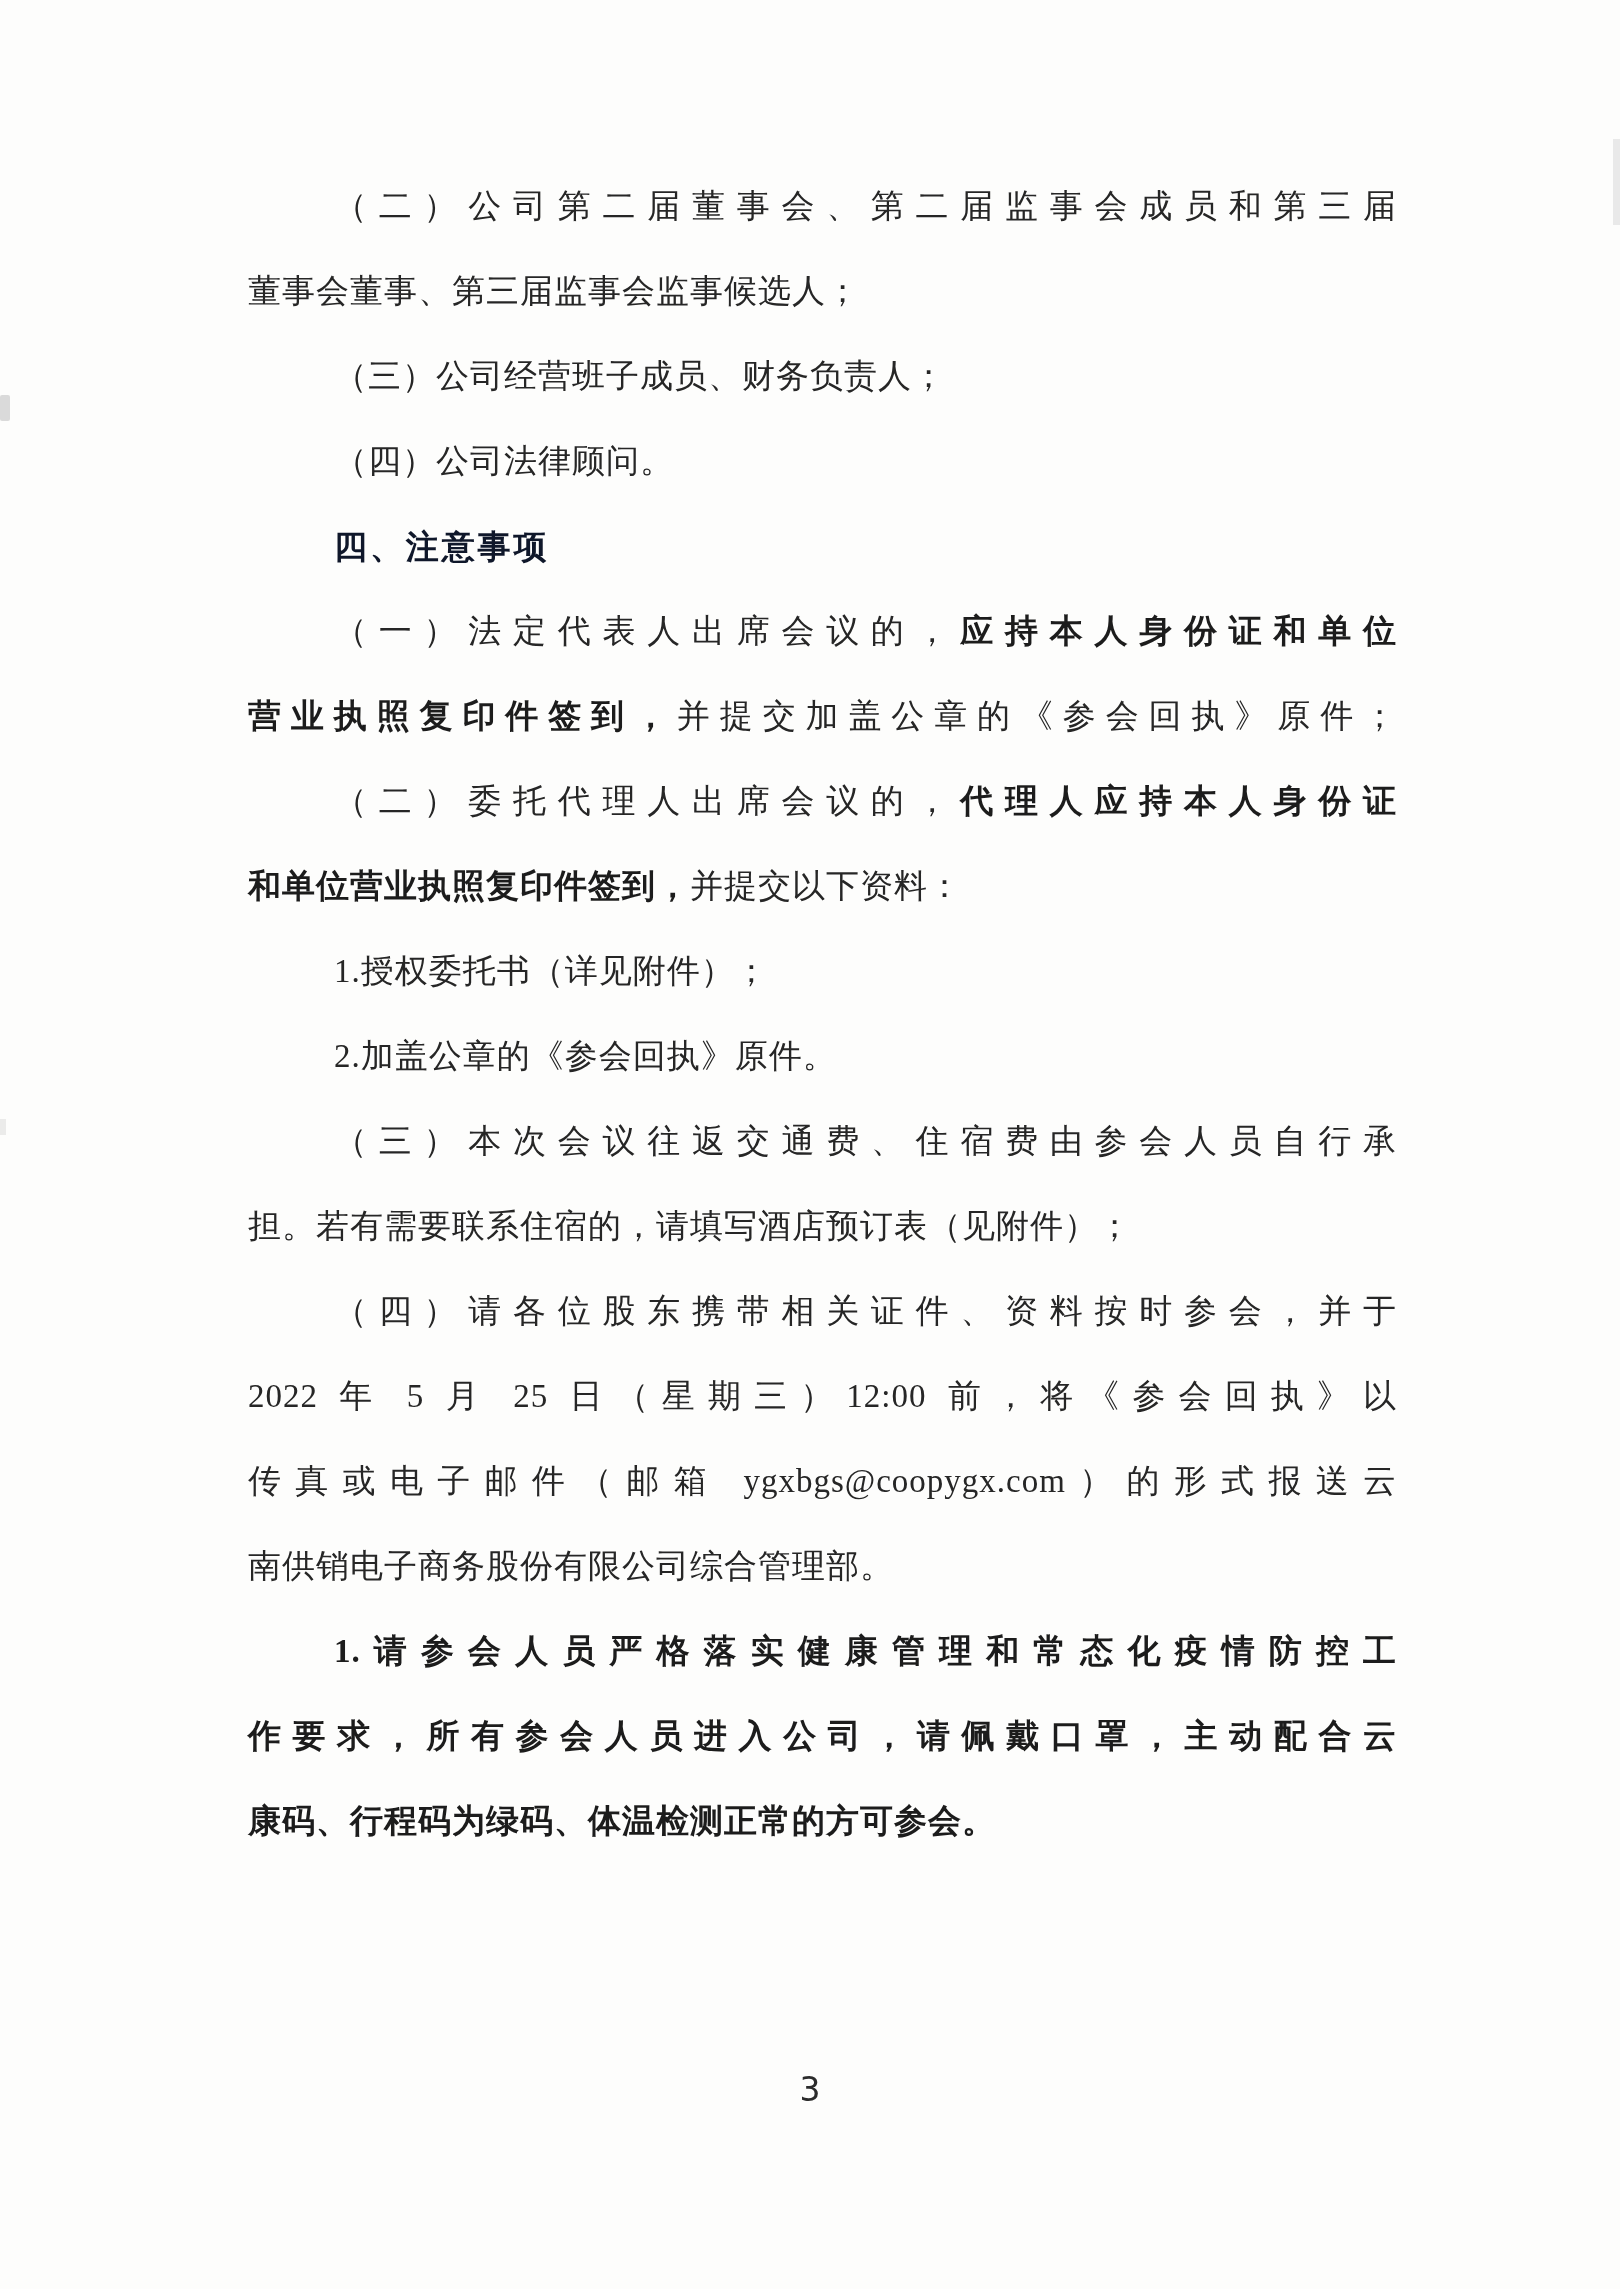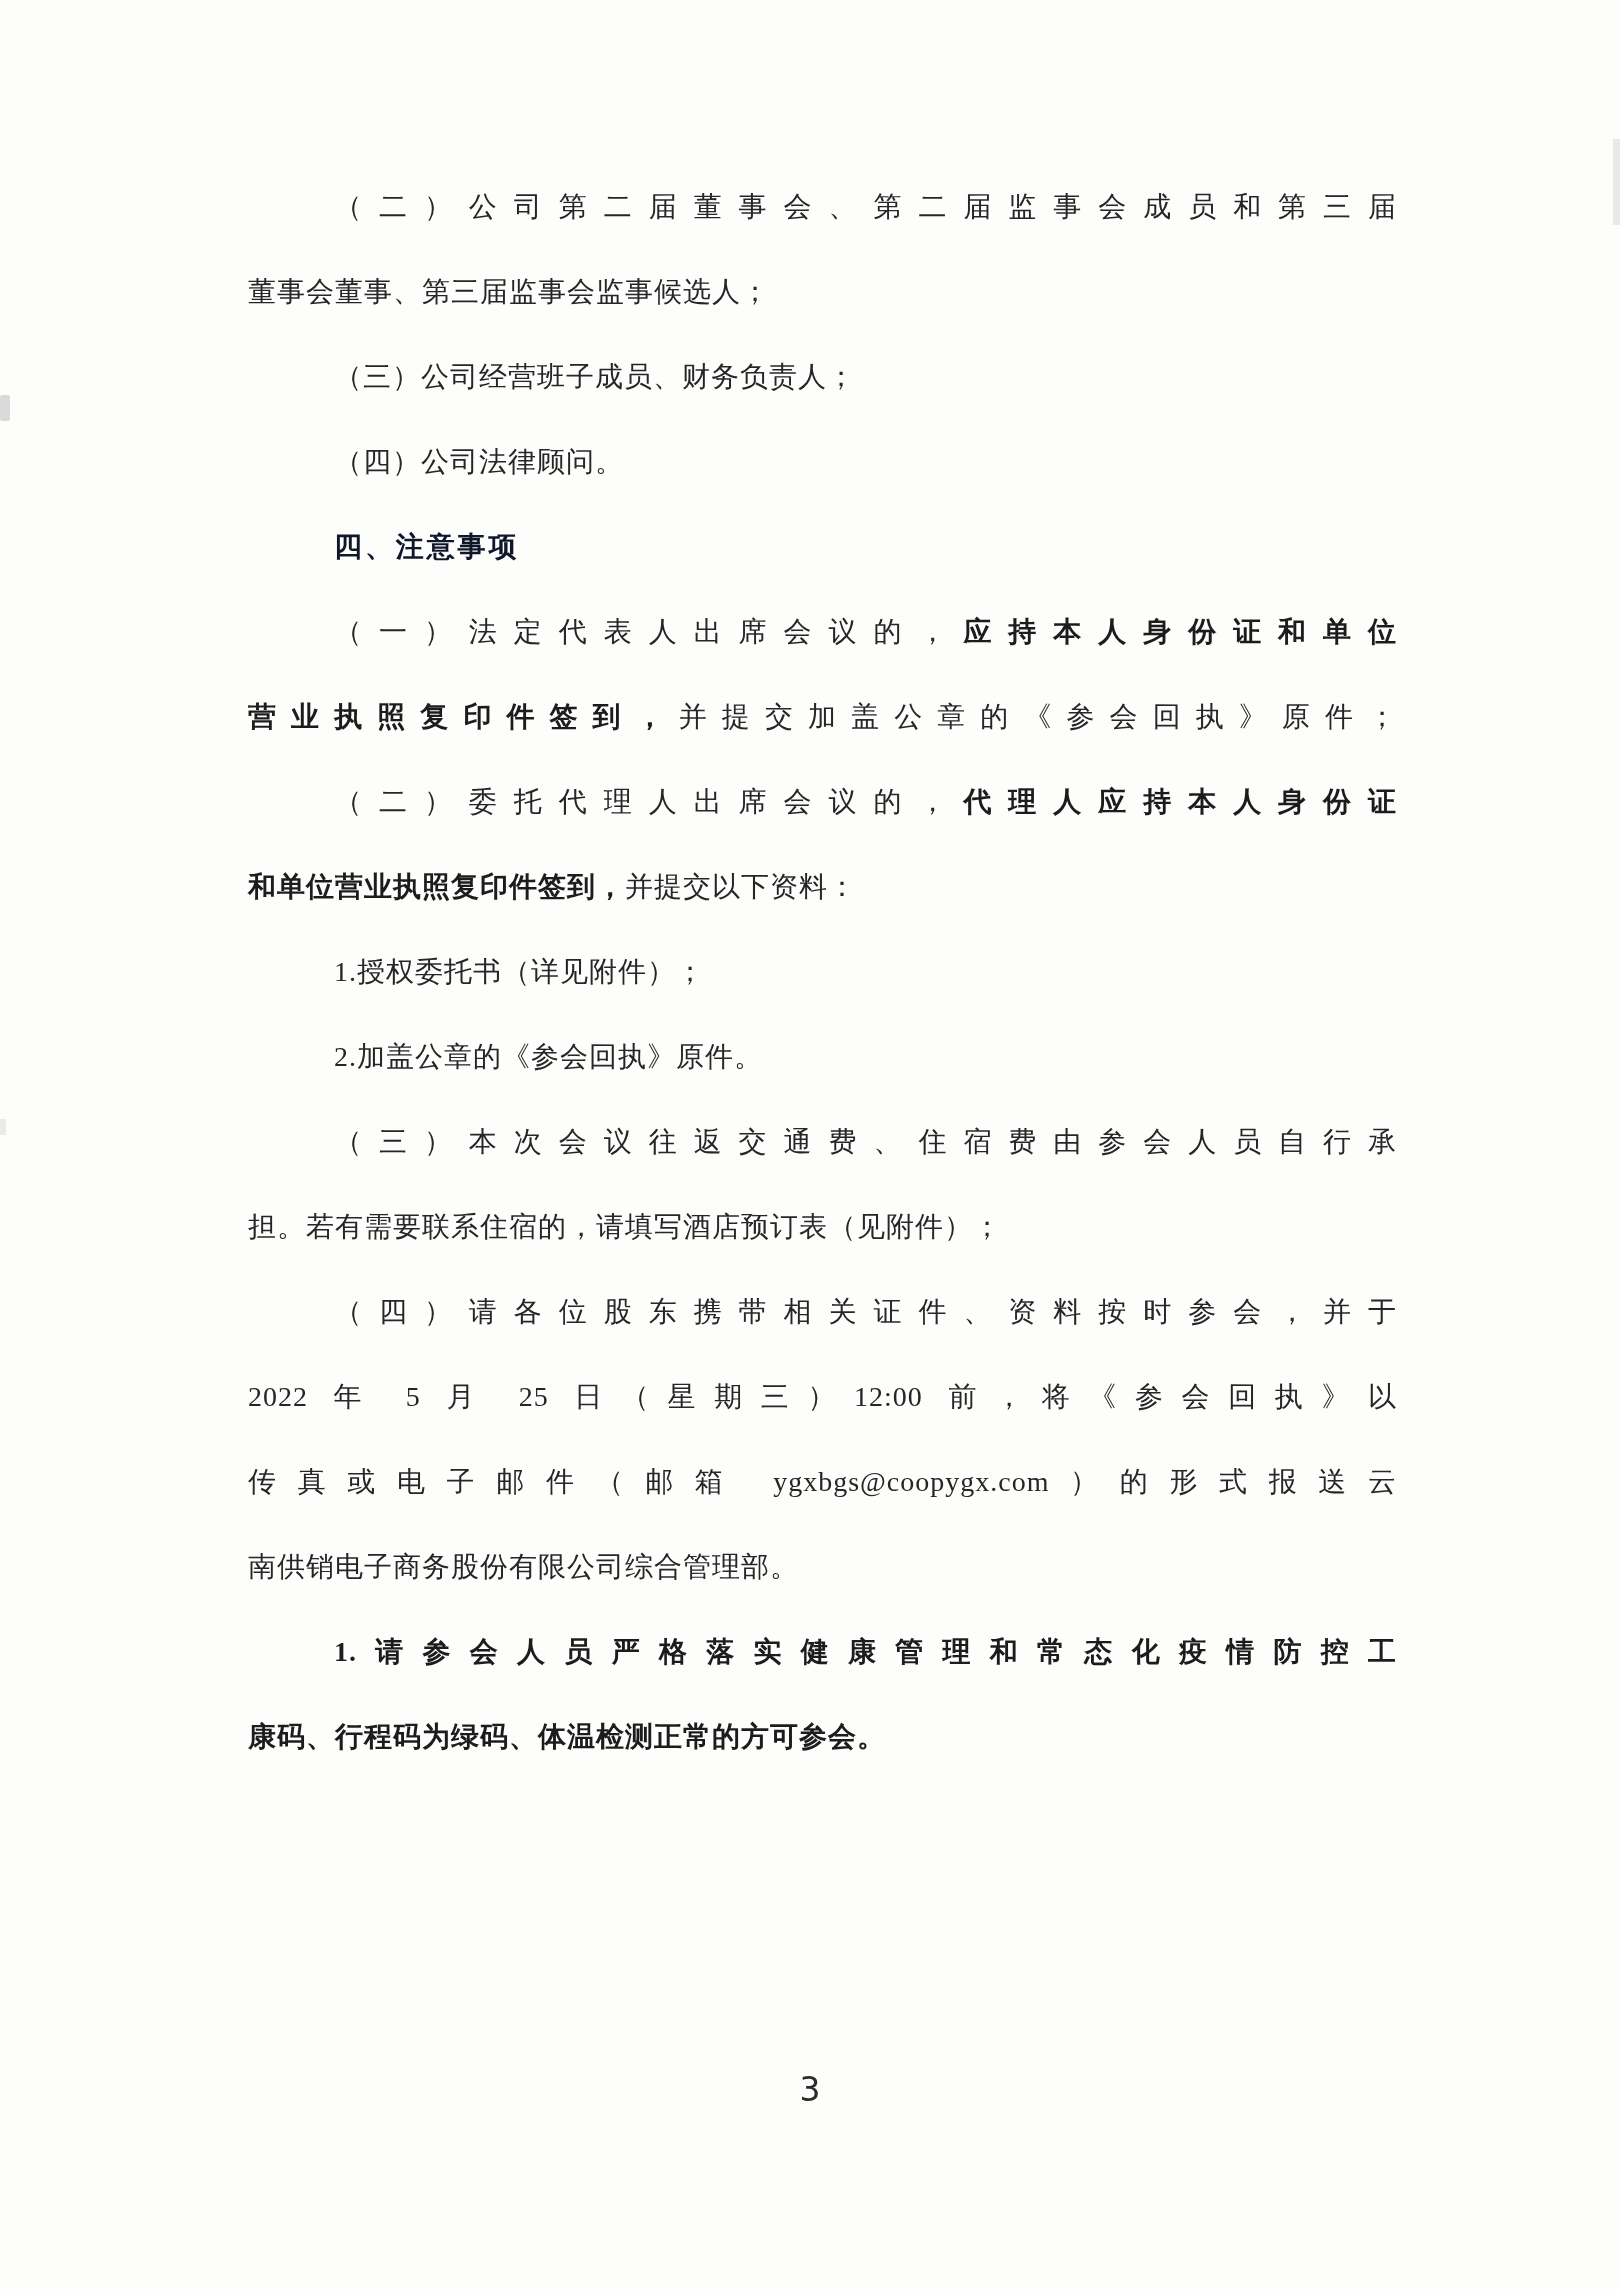--- a/index.html
+++ b/index.html
@@ -13,21 +13,21 @@
     color:#262626;
   }
   .content{
     position:absolute;
     top:164px;left:248px;
     width:1149px;
   }
   .line{
     height:85px;
     line-height:85px;
-    font-size:28px;
+    font-size:33px;
     letter-spacing:1px;
     white-space:nowrap;
   }
   .fill{
     white-space:normal;
     text-align:justify;
     text-align-last:justify;
   }
   .indent{padding-left:86px;}
   .bold{font-weight:700;color:#1c1c1c;text-align:center;}
@@ -91,20 +91,21 @@
 
     <div class="line fill"><span>2022 年 5 月 25 日（星期三）12:00 前，将《参会回执》以</span></div>
 
     <div class="line fill"><span>传真或电子邮件（邮箱 ygxbgs@coopygx.com）的形式报送云</span></div>
 
     <div class="line"><span>南供销电子商务股份有限公司综合管理部。</span></div>
 
 
     <div class="line indent fill"><span class="bold">1.请参会人员严格落实健康管理和常态化疫情防控工</span></div>
 
+    <div class="line fill"><span class="bold">作要求，所有参会人员进入公司，请佩戴口罩，主动配合云</span></div>
 
 
     <div class="line"><span class="bold">康码、行程码为绿码、体温检测正常的方可参会。</span></div>
 
   </div>
 
   <div class="pagenum">3</div>
 
 </div>
 

